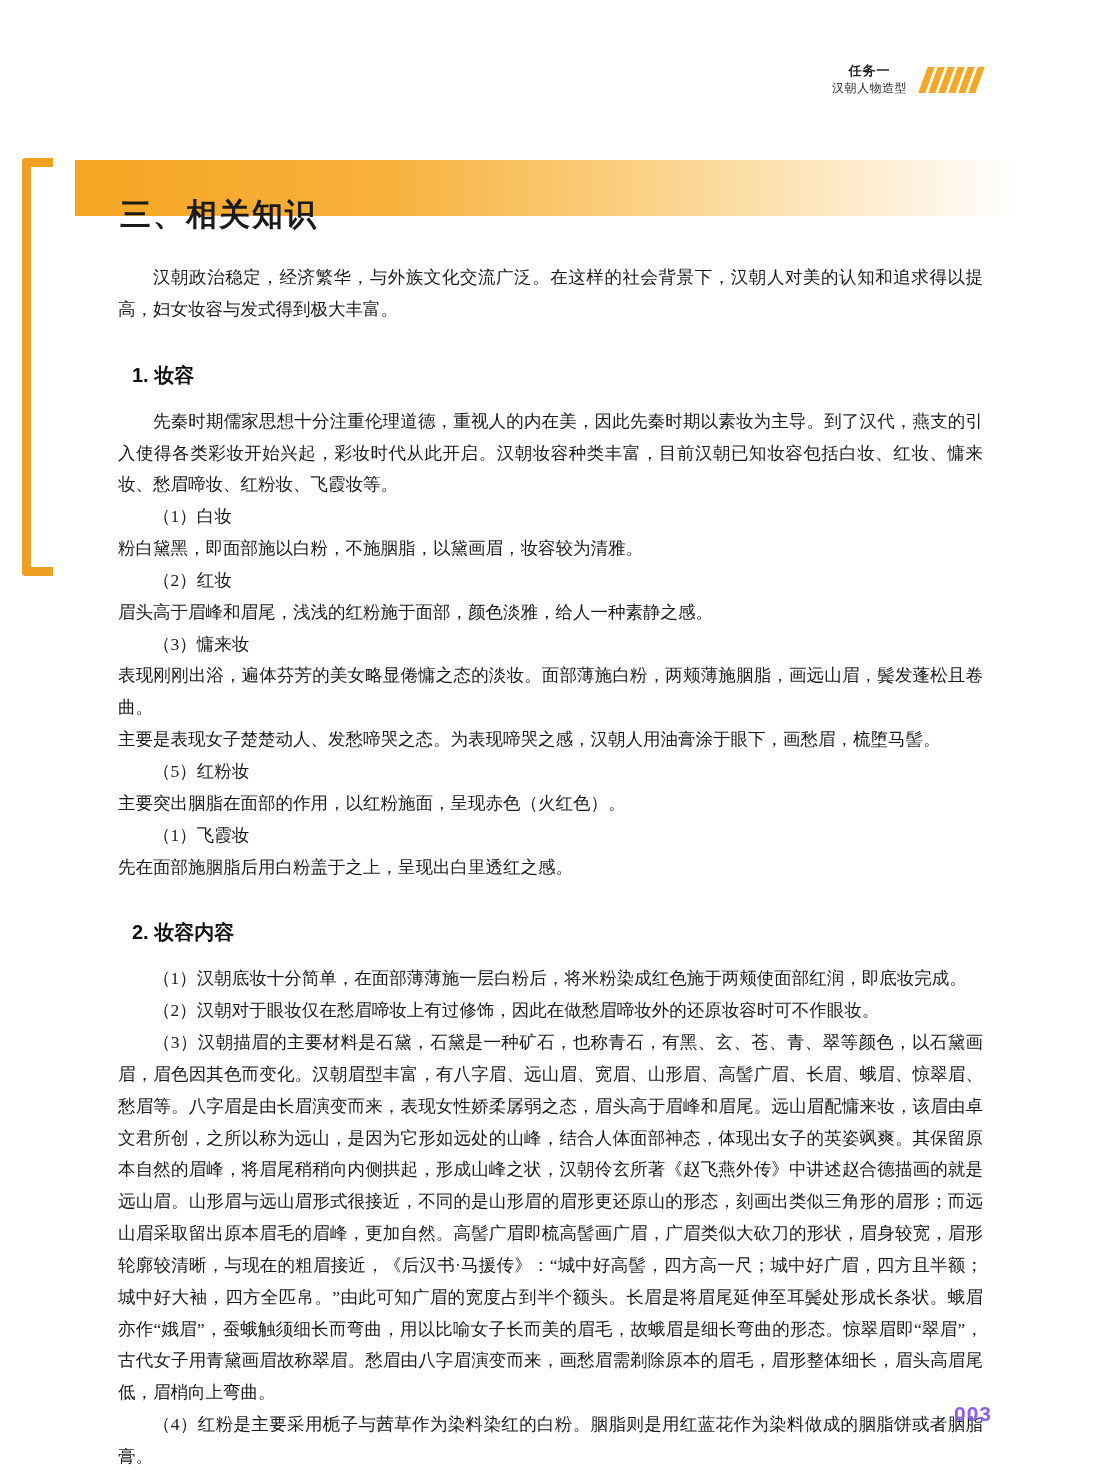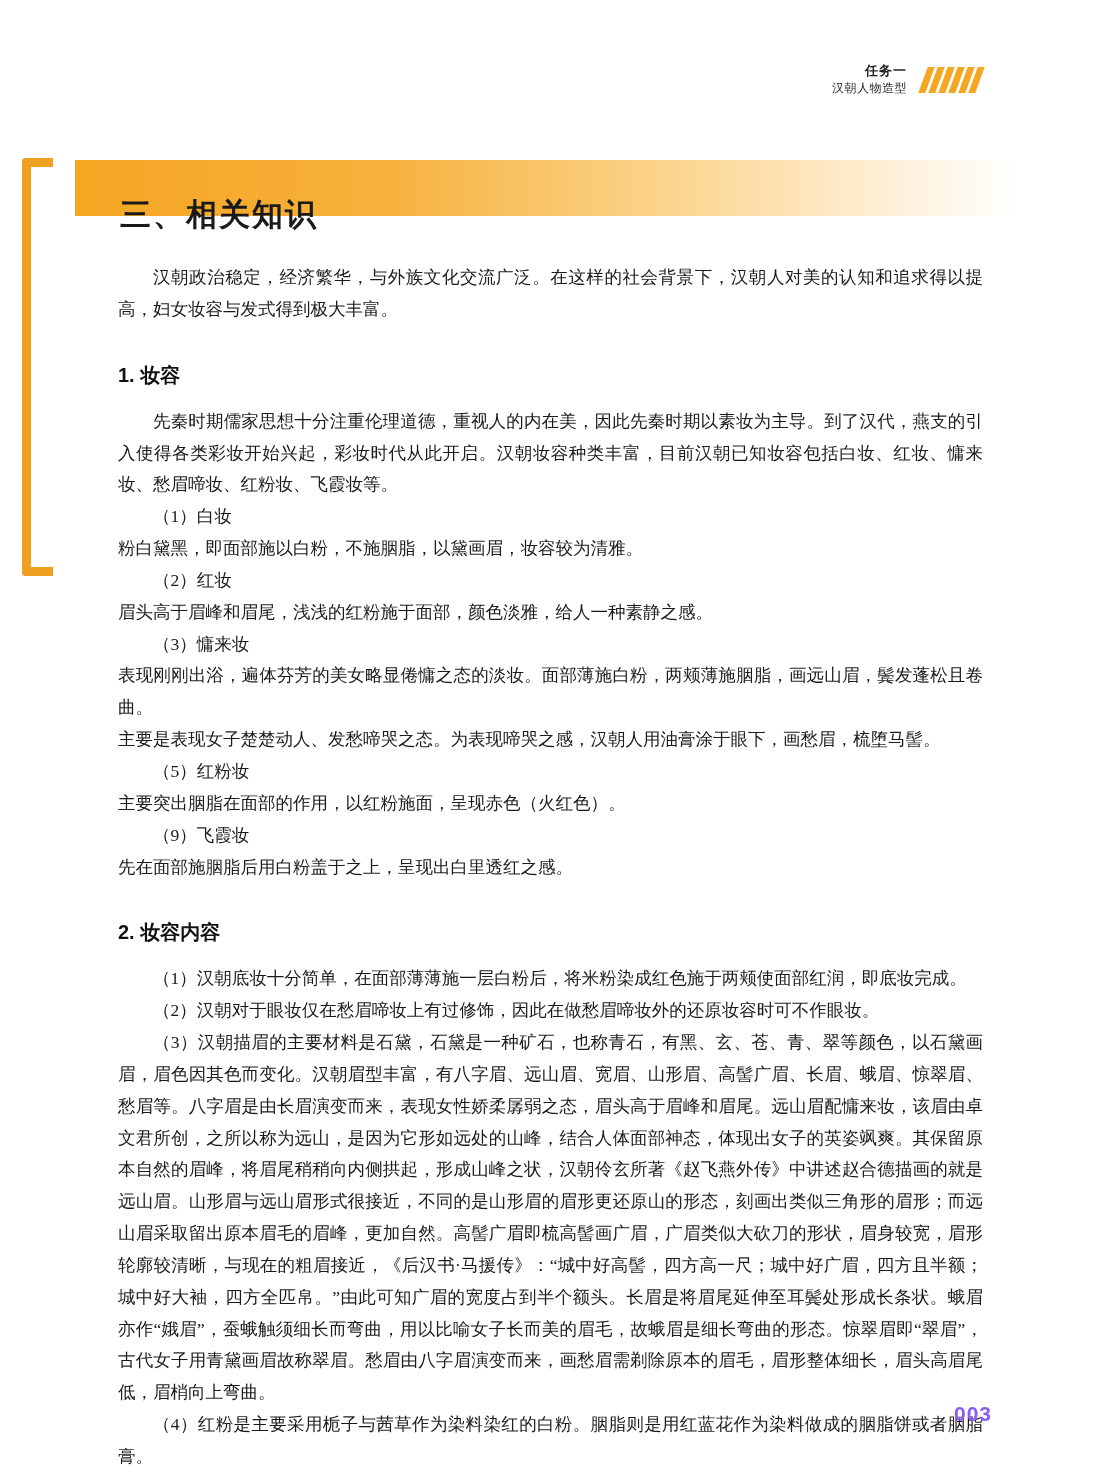--- a/index.html
+++ b/index.html
@@ -19,21 +19,21 @@
   
   .page-header {
     position: absolute;
     top: 62px;
     right: 120px;
     display: flex;
     align-items: center;
     gap: 10px;
   }
   .header-text {
-    text-align: right;
+    text-align: center;
     line-height: 1.35;
   }
   .header-task {
     font-family: "Liberation Sans", "DejaVu Sans", sans-serif;
     font-size: 13px;
     font-weight: bold;
     color: #231f20;
     letter-spacing: 1px;
   }
   .header-sub {
@@ -107,21 +107,21 @@
     color: #1a1a1a;
   }
   p.indent {
     text-indent: 2em;
   }
   .sub-head {
     font-family: "Liberation Sans", "DejaVu Sans", sans-serif;
     font-size: 20px;
     font-weight: bold;
     color: #111;
-    margin: 0;
+    margin: 14px;
     line-height: 1.5;
   }
   .block-gap-top { margin-top: 34px; }
   .block-gap-small { margin-top: 16px; }
 
   
   .page-number {
     position: absolute;
     right: 108px;
     bottom: 56px;
@@ -165,21 +165,21 @@
       <p class="indent">先秦时期儒家思想十分注重伦理道德，重视人的内在美，因此先秦时期以素妆为主导。到了汉代，燕支的引入使得各类彩妆开始兴起，彩妆时代从此开启。汉朝妆容种类丰富，目前汉朝已知妆容包括白妆、红妆、慵来妆、愁眉啼妆、红粉妆、飞霞妆等。</p>
       <p class="indent">（1）白妆</p>
       <p>粉白黛黑，即面部施以白粉，不施胭脂，以黛画眉，妆容较为清雅。</p>
       <p class="indent">（2）红妆</p>
       <p>眉头高于眉峰和眉尾，浅浅的红粉施于面部，颜色淡雅，给人一种素静之感。</p>
       <p class="indent">（3）慵来妆</p>
       <p>表现刚刚出浴，遍体芬芳的美女略显倦慵之态的淡妆。面部薄施白粉，两颊薄施胭脂，画远山眉，鬓发蓬松且卷曲。</p>
       <p>主要是表现女子楚楚动人、发愁啼哭之态。为表现啼哭之感，汉朝人用油膏涂于眼下，画愁眉，梳堕马髻。</p>
       <p class="indent">（5）红粉妆</p>
       <p>主要突出胭脂在面部的作用，以红粉施面，呈现赤色（火红色）。</p>
-      <p class="indent">（9）飞霞妆</p>
+      <p class="indent">（1）飞霞妆</p>
       <p>先在面部施胭脂后用白粉盖于之上，呈现出白里透红之感。</p>
     </div>
   </div>
 
   <div class="block-gap-top">
     <p class="sub-head">2. 妆容内容</p>
     <div class="block-gap-small">
       <p class="indent">（1）汉朝底妆十分简单，在面部薄薄施一层白粉后，将米粉染成红色施于两颊使面部红润，即底妆完成。</p>
       <p class="indent">（2）汉朝对于眼妆仅在愁眉啼妆上有过修饰，因此在做愁眉啼妆外的还原妆容时可不作眼妆。</p>
       <p class="indent">（3）汉朝描眉的主要材料是石黛，石黛是一种矿石，也称青石，有黑、玄、苍、青、翠等颜色，以石黛画眉，眉色因其色而变化。汉朝眉型丰富，有八字眉、远山眉、宽眉、山形眉、高髻广眉、长眉、蛾眉、惊翠眉、愁眉等。八字眉是由长眉演变而来，表现女性娇柔孱弱之态，眉头高于眉峰和眉尾。远山眉配慵来妆，该眉由卓文君所创，之所以称为远山，是因为它形如远处的山峰，结合人体面部神态，体现出女子的英姿飒爽。其保留原本自然的眉峰，将眉尾稍稍向内侧拱起，形成山峰之状，汉朝伶玄所著《赵飞燕外传》中讲述赵合德描画的就是远山眉。山形眉与远山眉形式很接近，不同的是山形眉的眉形更还原山的形态，刻画出类似三角形的眉形；而远山眉采取留出原本眉毛的眉峰，更加自然。高髻广眉即梳高髻画广眉，广眉类似大砍刀的形状，眉身较宽，眉形轮廓较清晰，与现在的粗眉接近，《后汉书·马援传》：“城中好高髻，四方高一尺；城中好广眉，四方且半额；城中好大袖，四方全匹帛。”由此可知广眉的宽度占到半个额头。长眉是将眉尾延伸至耳鬓处形成长条状。蛾眉亦作“娥眉”，蚕蛾触须细长而弯曲，用以比喻女子长而美的眉毛，故蛾眉是细长弯曲的形态。惊翠眉即“翠眉”，古代女子用青黛画眉故称翠眉。愁眉由八字眉演变而来，画愁眉需剃除原本的眉毛，眉形整体细长，眉头高眉尾低，眉梢向上弯曲。</p>

